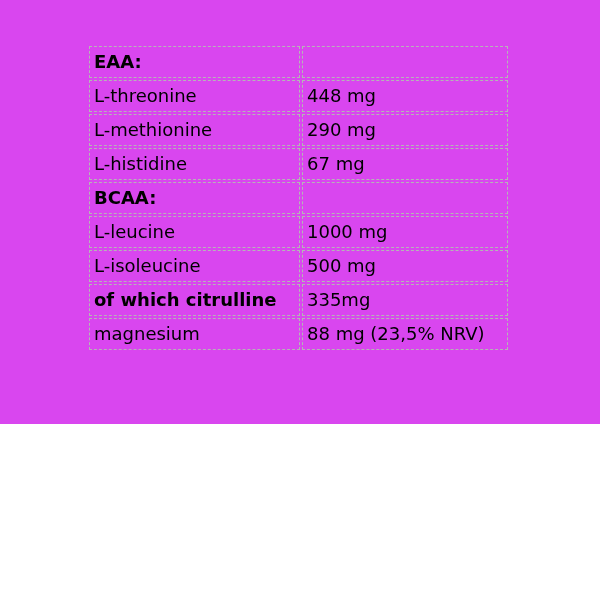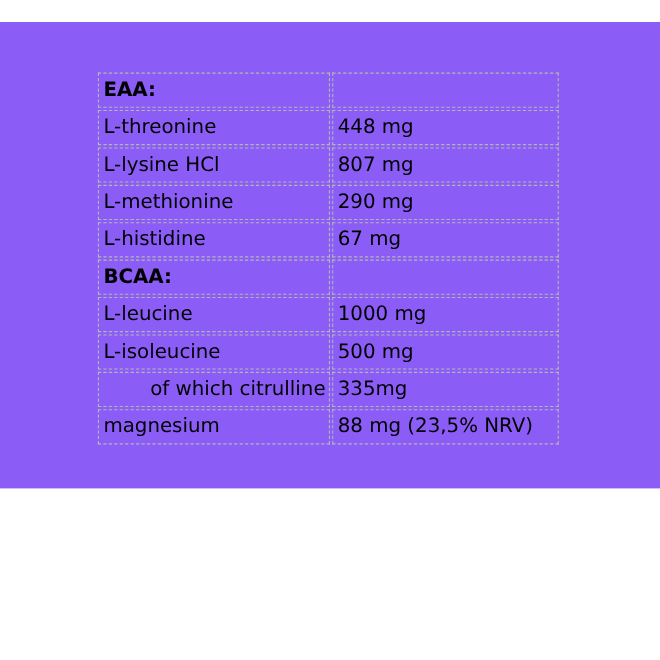--- a/index.html
+++ b/index.html
@@ -8,22 +8,21 @@
     width: 600px;
     height: 600px;
     background: #ffffff;
     font-family: "DejaVu Sans", "Liberation Sans", sans-serif;
     overflow: hidden;
   }
   .page {
     position: relative;
     width: 600px;
     height: 424px;
-    background: #8b5cf6;
-    margin-top: 20px;
+    background: #d946ef;
   }
   table.facts-table {
     position: absolute;
     left: 87px;
     top: 44px;
     border-collapse: separate;
     border-spacing: 2px;
     table-layout: fixed;
   }
   td {
@@ -33,39 +32,35 @@
     height: 24px;
     padding: 3px 4px;
     color: #000000;
     vertical-align: middle;
     white-space: nowrap;
     overflow: hidden;
   }
   td.label-cell { width: 201px; }
   td.value-cell { width: 196px; }
   td.section { font-weight: bold; }
-  td.sub { text-align: right; padding-right: 3px; }
+  td.sub { padding-right: 3px; font-weight: bold; }
 </style>
 </head>
 <body>
 
 <div class="page">
   <table class="facts-table">
     <tbody>
         <tr>
           <td class="label-cell section">EAA:</td>
           <td class="value-cell"></td>
         </tr>
         <tr>
           <td class="label-cell">L-threonine</td>
           <td class="value-cell">448 mg</td>
-        </tr>
-        <tr>
-          <td class="label-cell">L-lysine HCl</td>
-          <td class="value-cell">807 mg</td>
         </tr>
         <tr>
           <td class="label-cell">L-methionine</td>
           <td class="value-cell">290 mg</td>
         </tr>
         <tr>
           <td class="label-cell">L-histidine</td>
           <td class="value-cell">67 mg</td>
         </tr>
         <tr>

